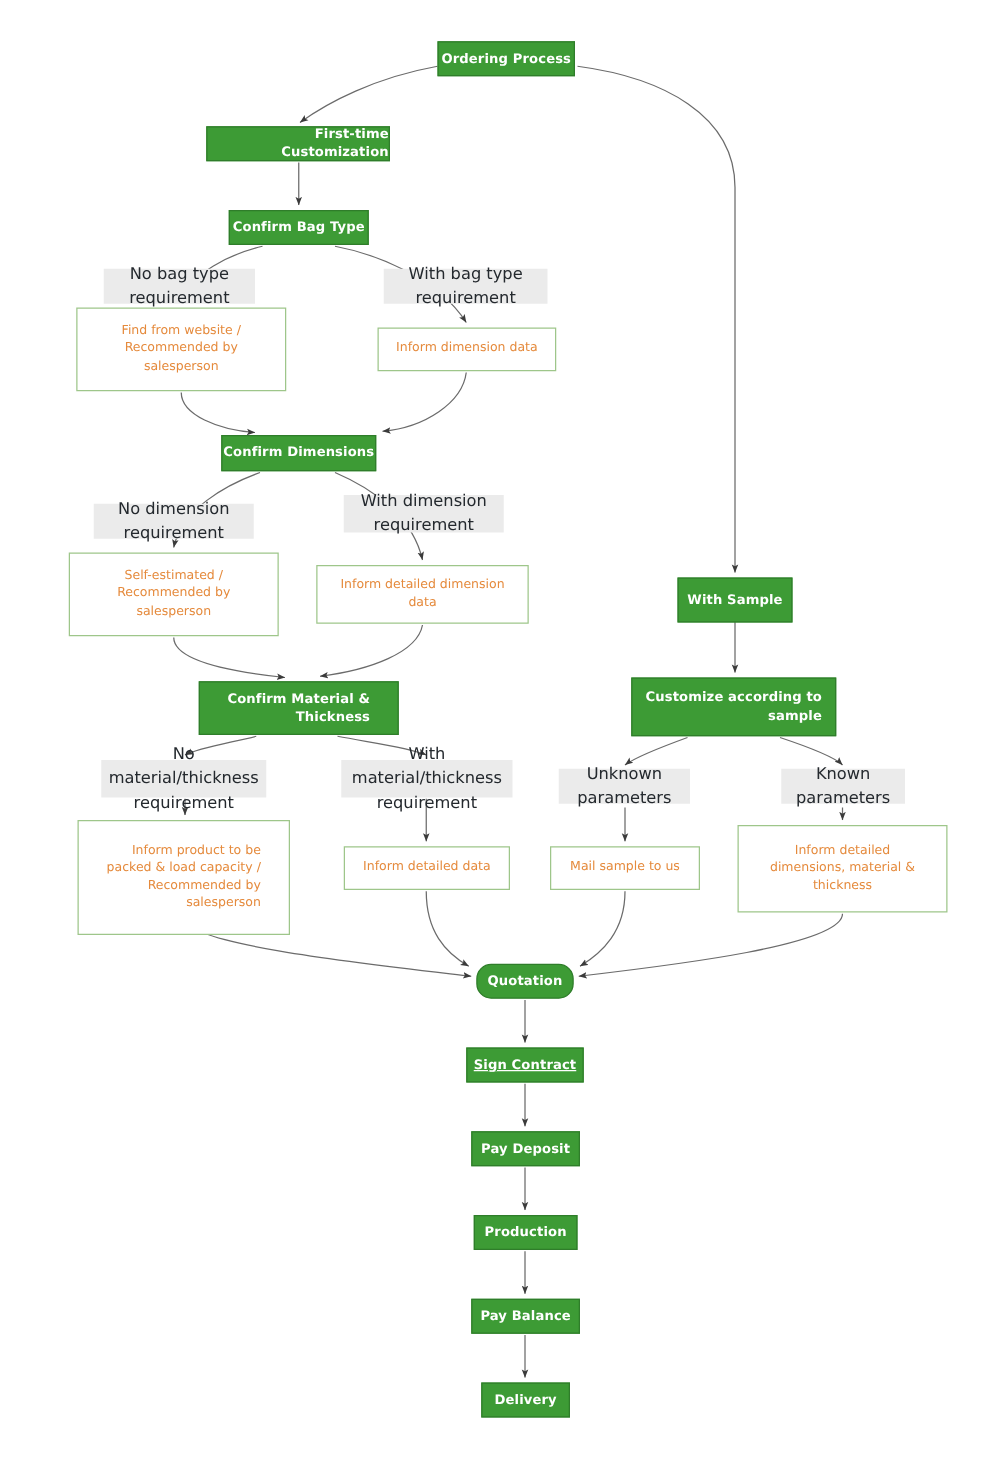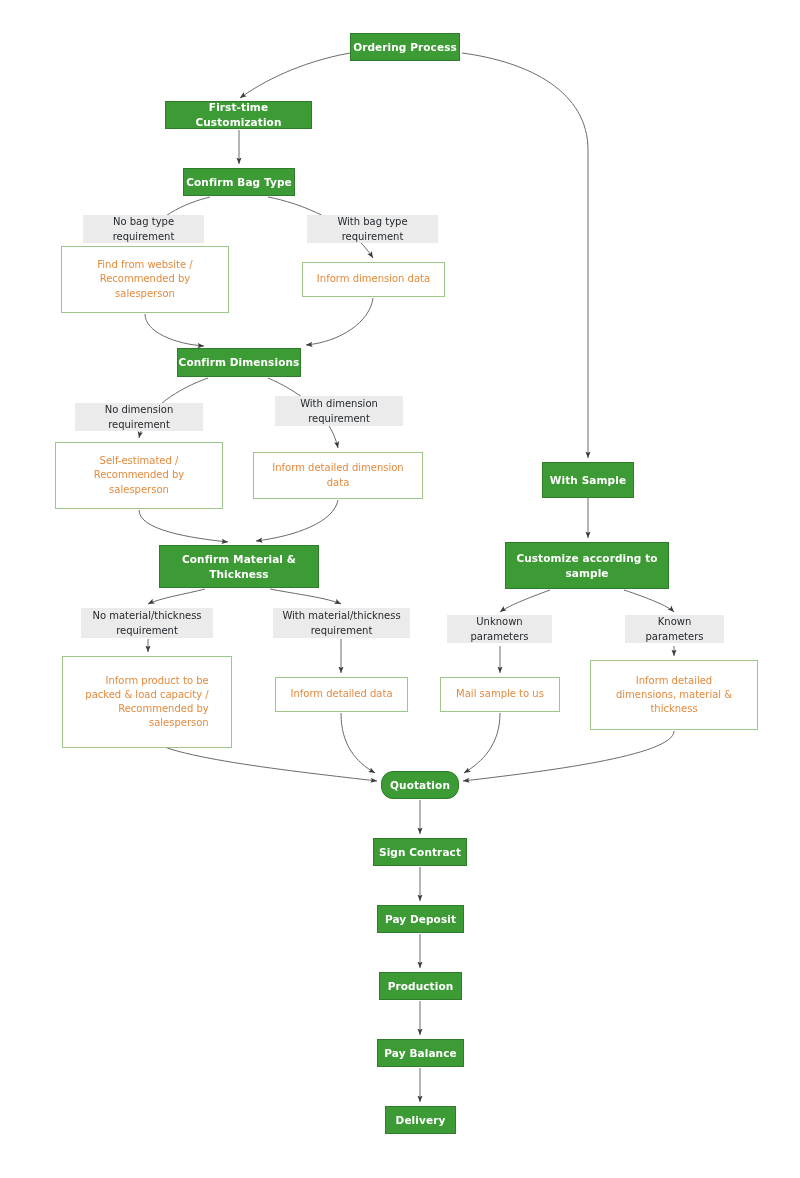--- a/index.html
+++ b/index.html
@@ -29,33 +29,34 @@
     text-align: center;
     line-height: 1.42;
   }
   .node-green {
     background: #3d9b35;
     border: 1px solid #2f7d2a;
     color: #ffffff;
     font-size: 10.5px;
     font-weight: bold;
     letter-spacing: .1px;
+    text-align: right;
   }
   .node-white {
     background: #ffffff;
     border: 1px solid #9ec68a;
     color: #e58a3c;
     font-size: 10px;
     font-weight: normal;
   }
   .edge-label {
     position: absolute;
     background: #ebebeb;
     color: #24292e;
-    font-size: 10px;
+    font-size: 13px;
     text-align: center;
     line-height: 1.5;
     padding: 14px 4px;
     white-space: pre-line;
     display: flex;
     align-items: center;
     justify-content: center;
   }
   .edge-label.one-line { background: #ebebeb; }
 </style>
@@ -156,21 +157,21 @@
       </div>
       <div class="node node-white" style="left: 590px; top: 660px; width: 168px; height: 70px;">
         <span style="white-space: pre-line;">Inform detailed
 dimensions, material &amp;
 thickness</span>
       </div>
       <div class="node node-green" style="left: 381px; top: 771px; width: 78px; height: 28px; border-radius: 12px;">
         <span style="white-space: pre-line;">Quotation</span>
       </div>
       <div class="node node-green" style="left: 373px; top: 838px; width: 94px; height: 28px;">
-        <span style="white-space: pre-line;">Sign Contract</span>
+        <span style="white-space: pre-line; text-decoration: underline;">Sign Contract</span>
       </div>
       <div class="node node-green" style="left: 377px; top: 905px; width: 87px; height: 28px;">
         <span style="white-space: pre-line;">Pay Deposit</span>
       </div>
       <div class="node node-green" style="left: 379px; top: 972px; width: 83px; height: 28px;">
         <span style="white-space: pre-line;">Production</span>
       </div>
       <div class="node node-green" style="left: 377px; top: 1039px; width: 87px; height: 28px;">
         <span style="white-space: pre-line;">Pay Balance</span>
       </div>

